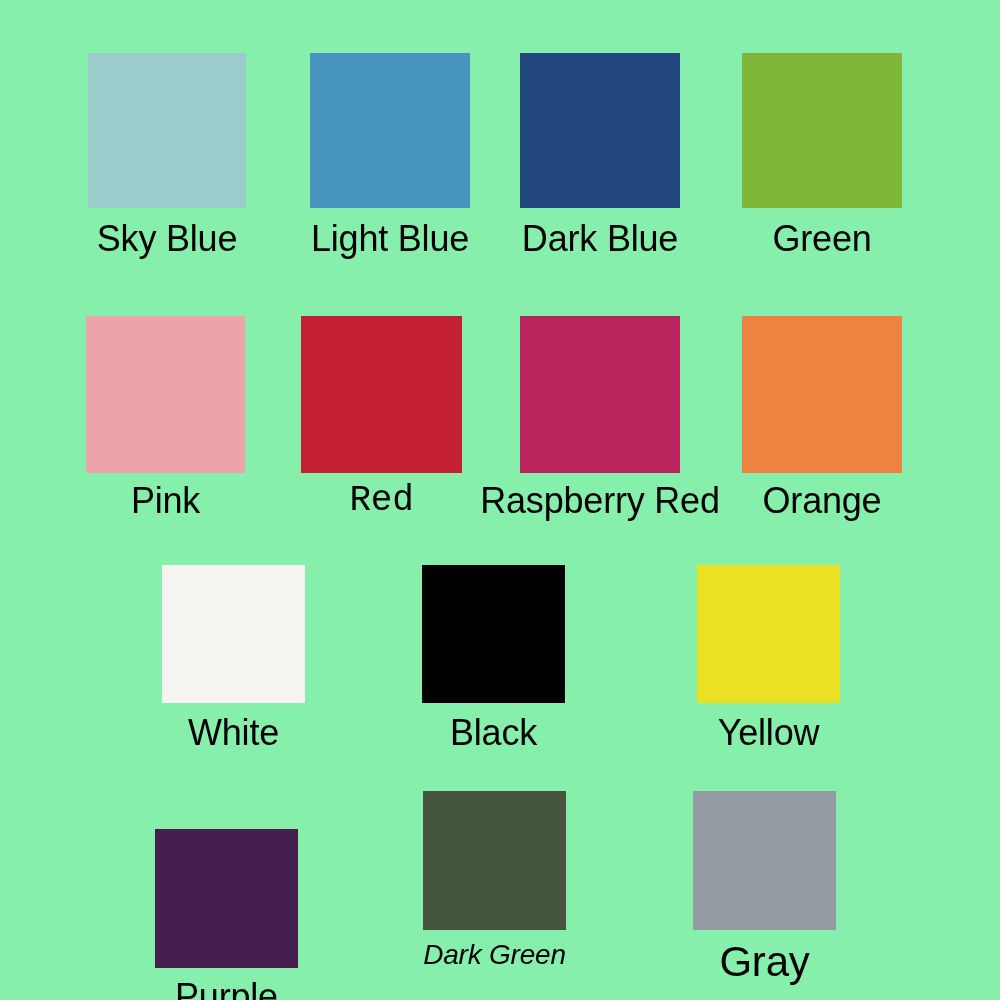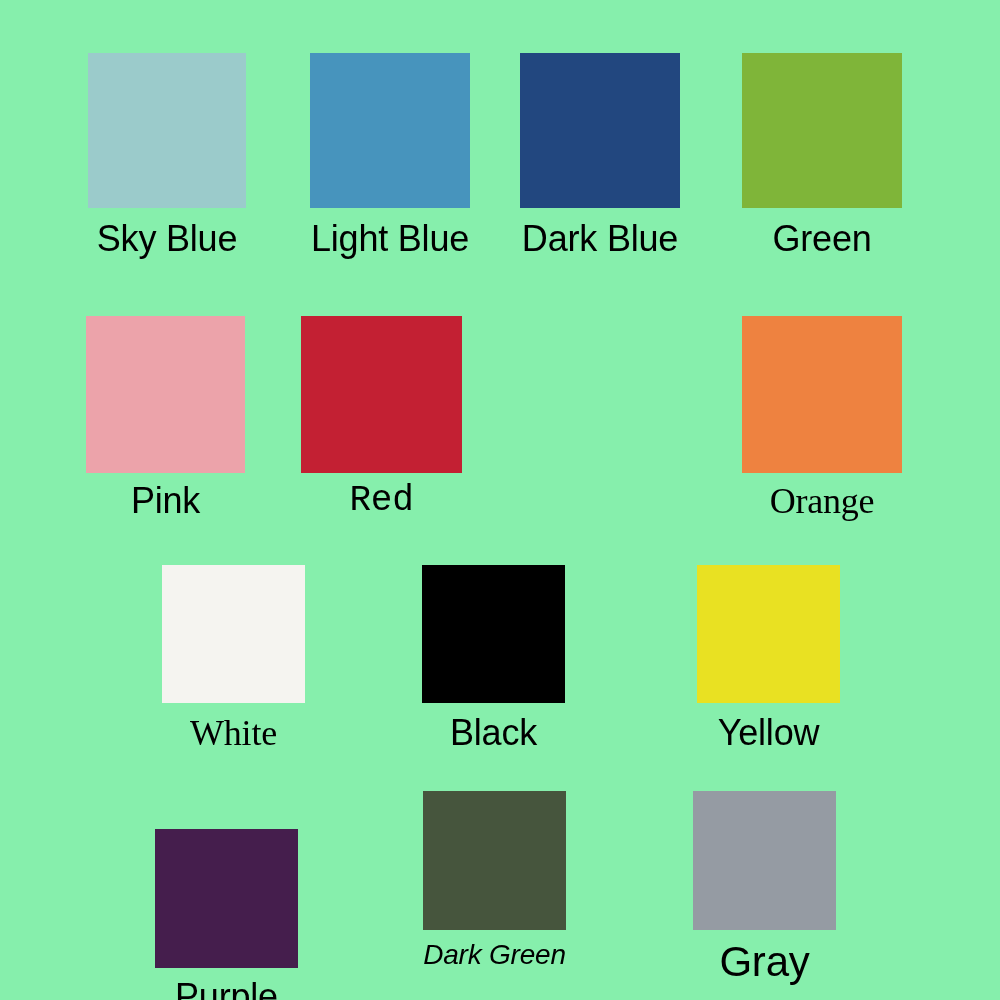--- a/index.html
+++ b/index.html
@@ -59,25 +59,29 @@
       <div class="swatch-label" style="top: 168px; font-size: 36px; color: rgb(0, 0, 0);">Green</div>
     </div>
     <div class="swatch-cell" style="left: 86px; top: 316px; width: 159px; height: 211px;">
       <div class="swatch-chip" style="height: 157px; background: rgb(236, 163, 170);"></div>
       <div class="swatch-label" style="top: 167px; font-size: 36px; color: rgb(0, 0, 0);">Pink</div>
     </div>
     <div class="swatch-cell" style="left: 301px; top: 316px; width: 161px; height: 211px; font-family: Liberation Mono, monospace;">
       <div class="swatch-chip" style="height: 157px; background: rgb(195, 32, 51);"></div>
       <div class="swatch-label" style="top: 167px; font-size: 36px; color: rgb(0, 0, 0);">Red</div>
     </div>
+    <div class="swatch-cell" style="left: 520px; top: 316px; width: 160px; height: 211px;">
+      <div class="swatch-chip" style="height: 157px; background: rgb(185, 36, 92);"></div>
+      <div class="swatch-label" style="top: 167px; font-size: 36px; color: rgb(0, 0, 0);">Raspberry Red</div>
+    </div>
     <div class="swatch-cell" style="left: 742px; top: 316px; width: 160px; height: 211px;">
       <div class="swatch-chip" style="height: 157px; background: rgb(238, 130, 64);"></div>
-      <div class="swatch-label" style="top: 167px; font-size: 36px; color: rgb(0, 0, 0); font-family: Liberation Serif, serif;">Orange</div>
+      <div class="swatch-label" style="top: 167px; font-size: 36px; color: rgb(0, 0, 0);">Orange</div>
     </div>
-    <div class="swatch-cell" style="left: 162px; top: 565px; width: 143px; height: 194px; font-family: Liberation Serif, serif;">
+    <div class="swatch-cell" style="left: 162px; top: 565px; width: 143px; height: 194px;">
       <div class="swatch-chip" style="height: 138px; background: rgb(245, 244, 240);"></div>
       <div class="swatch-label" style="top: 150px; font-size: 36px; color: rgb(0, 0, 0);">White</div>
     </div>
     <div class="swatch-cell" style="left: 697px; top: 565px; width: 143px; height: 194px;">
       <div class="swatch-chip" style="height: 138px; background: rgb(233, 225, 34);"></div>
       <div class="swatch-label" style="top: 150px; font-size: 36px; color: rgb(0, 0, 0);">Yellow</div>
     </div>
     <div class="swatch-cell" style="left: 422px; top: 565px; width: 143px; height: 194px;">
       <div class="swatch-chip" style="height: 138px; background: rgb(0, 0, 0);"></div>
       <div class="swatch-label" style="top: 150px; font-size: 36px; color: rgb(0, 0, 0);">Black</div>

